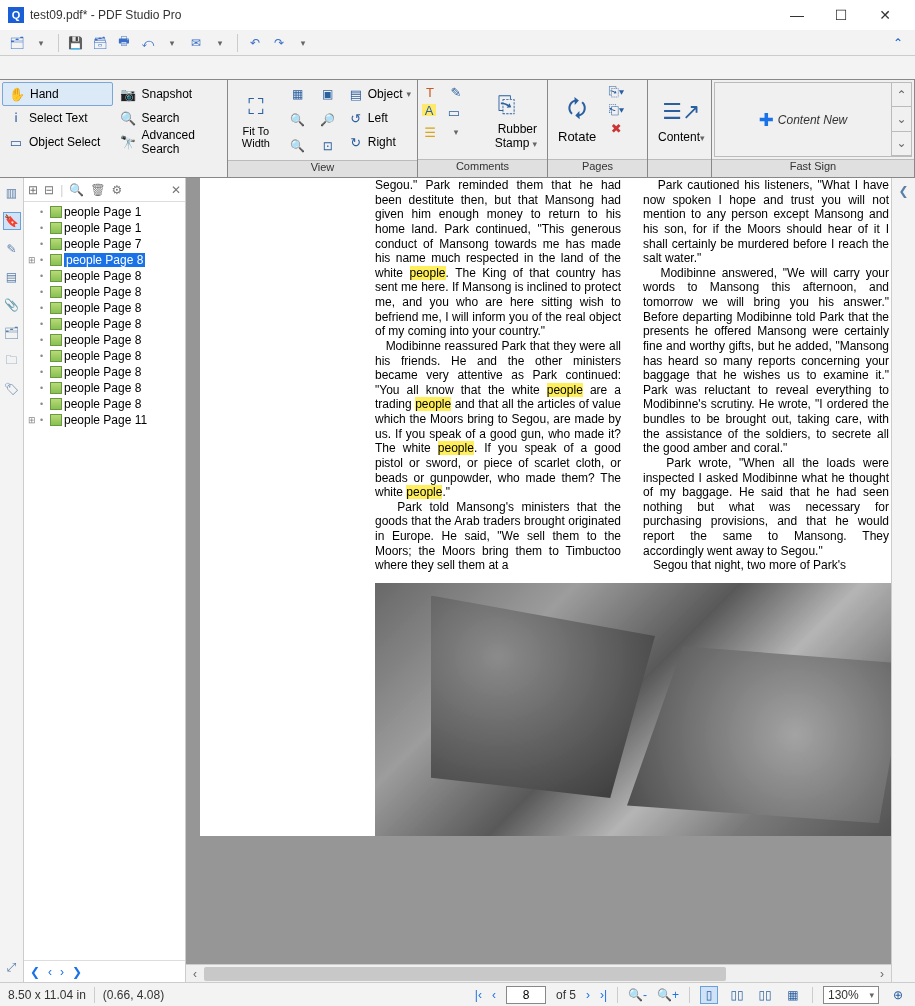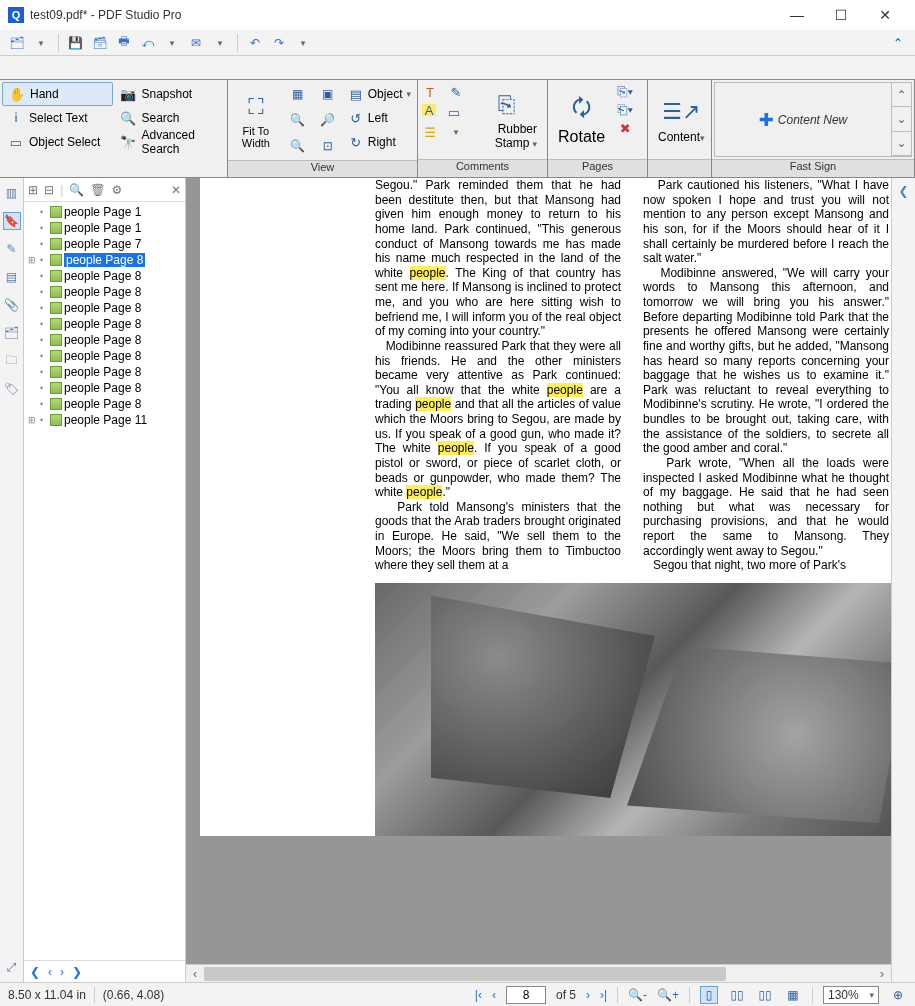--- a/index.html
+++ b/index.html
@@ -223,21 +223,21 @@
         <div style="text-align:right;font-size:11px;line-height:1.1"><span>Rubber Stamp</span> <span style="font-size:9px;color:#666">▾</span></div>
       </div>
     </div>
     <div class="group-label">Comments</div>
   </div>
 
   <div class="group" style="width:100px">
     <div class="group-body">
       <div class="big-btn">
         <div class="big-icon">🗘</div>
-        <div style="font-size:16px">Rotate</div>
+        <div style="font-size:13px">Rotate</div>
       </div>
       <div style="display:flex;flex-direction:column;gap:2px;padding:2px">
         <span class="tool-icon">⎘▾</span>
         <span class="tool-icon">⎗▾</span>
         <span class="tool-icon" style="color:#c33">✖</span>
       </div>
     </div>
     <div class="group-label">Pages</div>
   </div>
 

